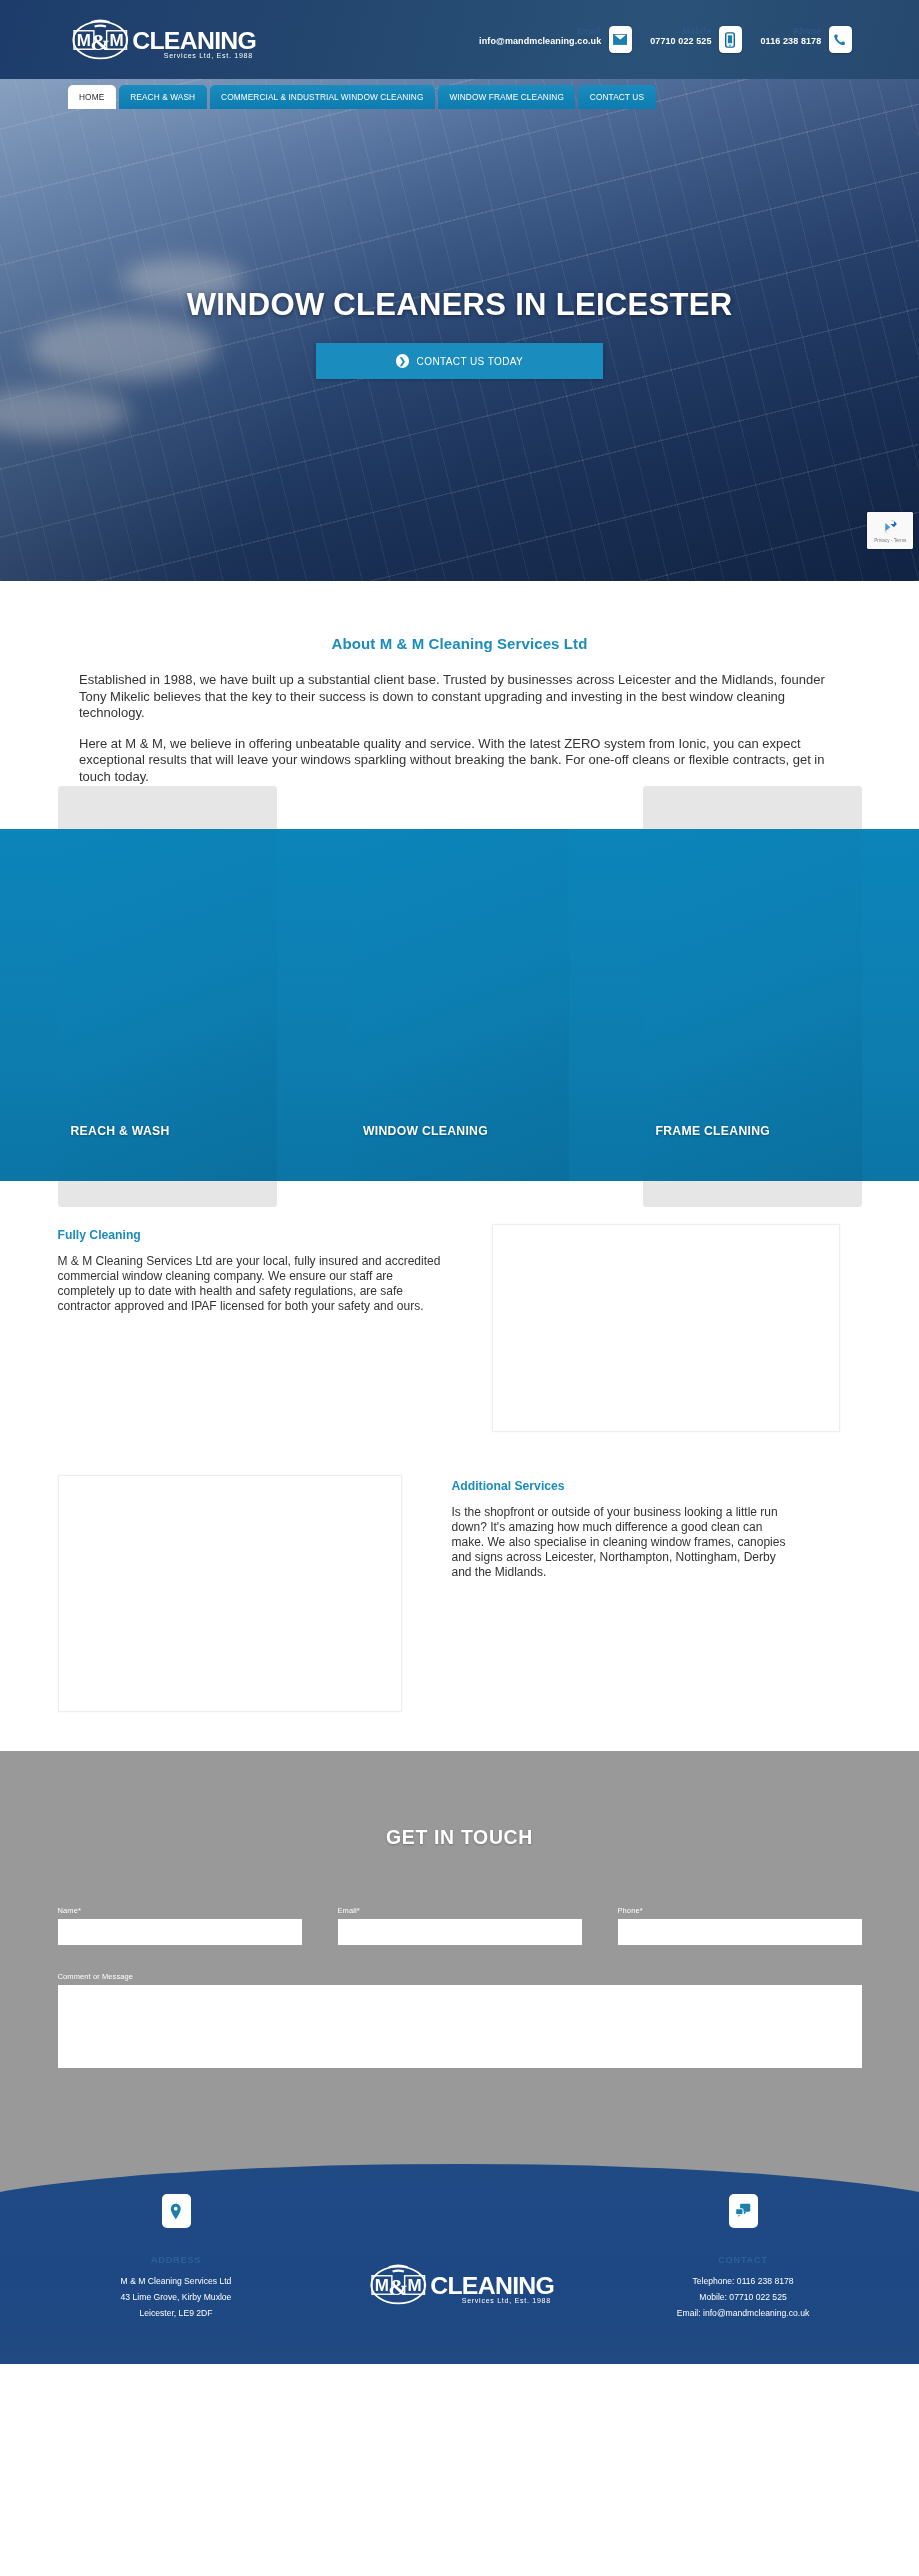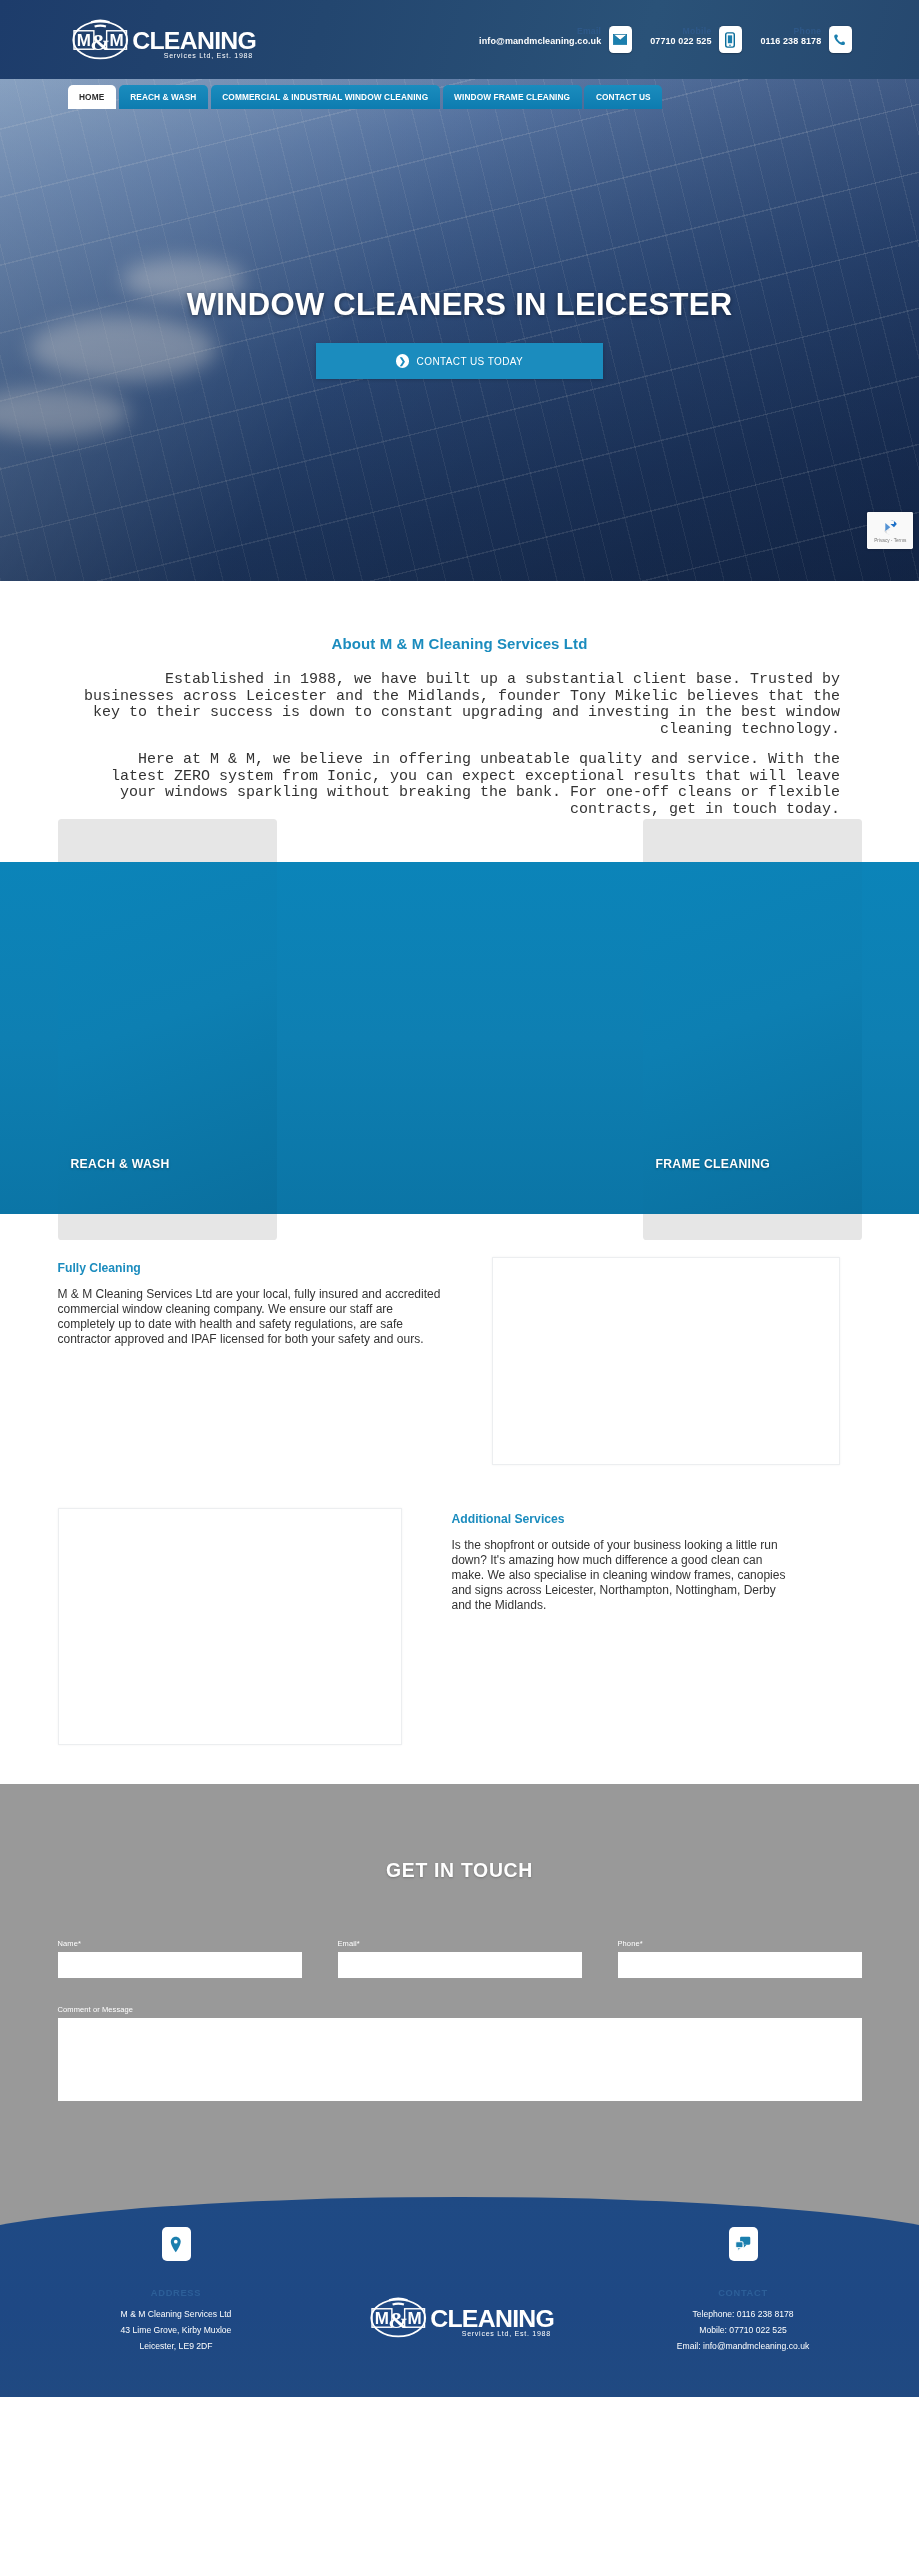--- a/index.html
+++ b/index.html
@@ -43,21 +43,21 @@
   }
 
   
   .nav-bar {
     position: absolute; top: 85px; left: 0; right: 0;
     z-index: 12;
   }
   .nav-inner { width: 804px; margin: 0 auto; display: flex; gap: 2.9px; padding-left: 10px;}
   .nav-item {
     background: linear-gradient(180deg, #1b8cbe 0%, #0d7cb0 100%);
-    color: #ffffff; font-size: 8.3px; font-weight: 700;
+    color: #ffffff; font-size: 8.3px; font-weight: 400;
     padding: 6.5px 11.5px 7.2px; border-radius: 5px 5px 0 0;
     letter-spacing: 0.1px; white-space: nowrap; cursor: pointer;
     text-align: center;
   }
   .nav-item.active { background: #ffffff; color: #2a2a2a; }
 
   
   .hero {
     position: relative; height: 502px; overflow: hidden;
     background:
@@ -107,22 +107,22 @@
   .recaptcha-badge .rc-text { font-size: 4.7px; color: #777; margin-top: 1.4px; }
 
   
   .about { background: #ffffff; padding: 54px 0 29px; }
   .about-inner { width: 804px; margin: 0 auto; text-align: center; }
   .about-title {
     font-size: 15px; font-weight: 700; color: #1b8cbe;
     margin-bottom: 20px; letter-spacing: 0.1px;
   }
   .about-p {
-    font-size: 15px; color: #333333; line-height: 16.5px;
-    max-width: 761px; margin: 0 auto 14.4px; text-align: right; font-family: Liberation Mono, monospace;
+    font-size: 13px; color: #333333; line-height: 16.5px;
+    max-width: 761px; margin: 0 auto 14.4px; text-align: left;
   }
 
   
   .services {
     position: relative;
     background: linear-gradient(180deg, #0b84b9 0%, #0e7fb2 50%, #0b75a6 100%);
     height: 352px;
   }
   .services-inner {
     width: 804px; margin: 0 auto; height: 100%;
@@ -331,20 +331,24 @@
   </div>
 </section>
 
 <section class="services">
   <div class="services-inner">
     <div class="svc-card">
       <div class="svc-frame"></div>
       <div class="svc-img"></div>
       <div class="svc-label">REACH &amp; WASH</div>
     </div>
+    <div class="svc-card mid">
+      <div class="svc-img"></div>
+      <div class="svc-label">WINDOW CLEANING</div>
+    </div>
     <div class="svc-card">
       <div class="svc-frame"></div>
       <div class="svc-img"></div>
       <div class="svc-label">FRAME CLEANING</div>
     </div>
   </div>
 </section>
 
 <section class="features">
   <div class="feat-inner">

